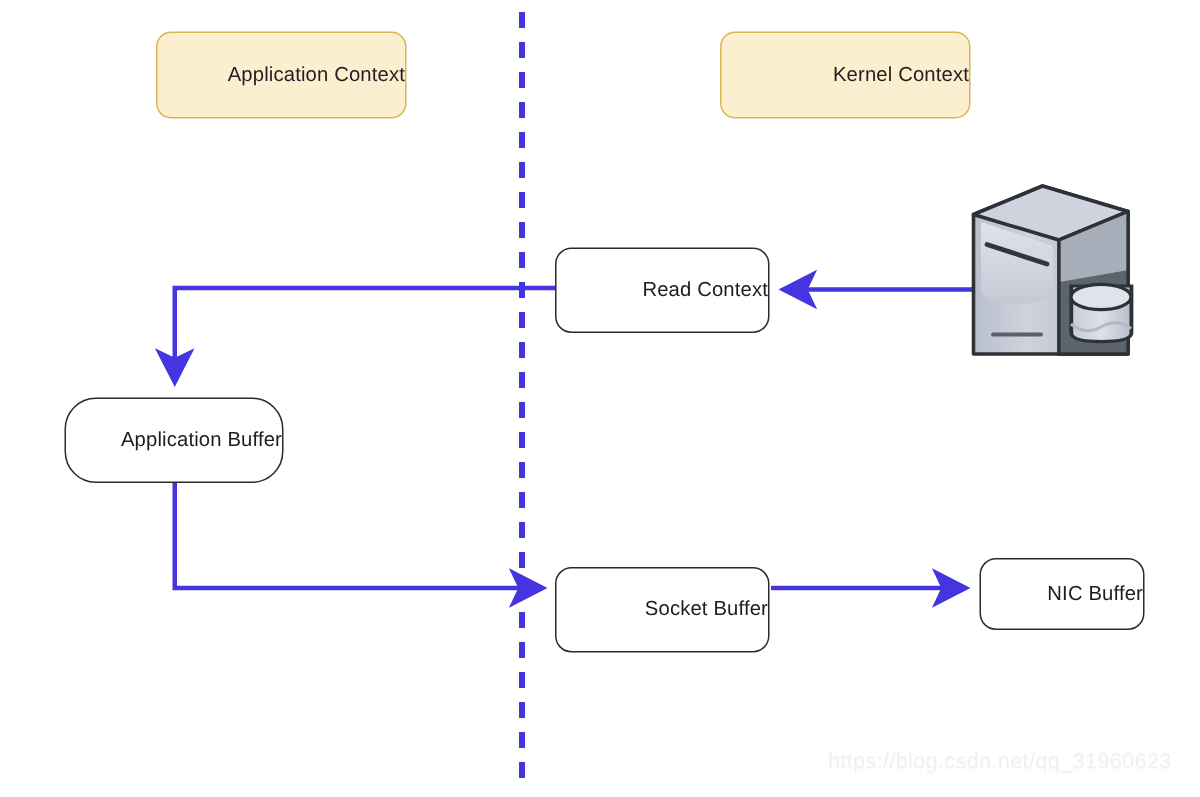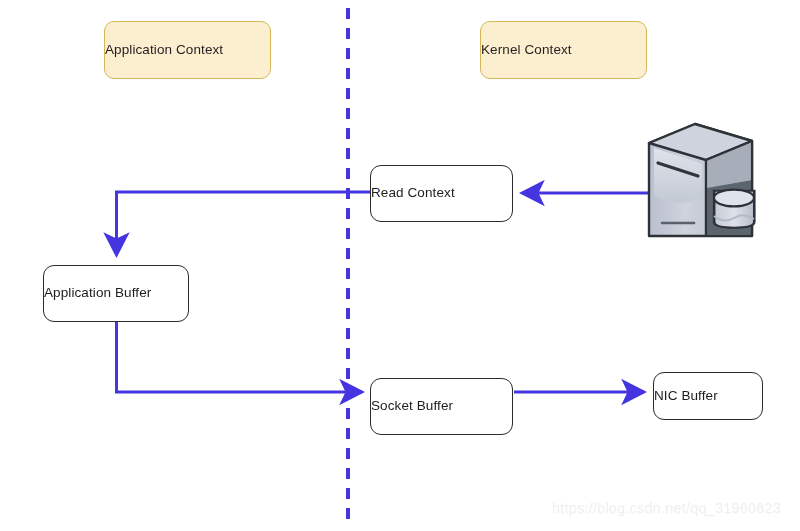--- a/index.html
+++ b/index.html
@@ -17,21 +17,21 @@
     background: #ffffff;
     overflow: hidden;
   }
 
   
   .node {
     position: absolute;
     box-sizing: border-box;
     display: flex;
     align-items: center;
-    justify-content: flex-start;
+    justify-content: flex-end;
     text-align: center;
   }
   .node-label {
     font-size: 13.5px;
     color: #1d1d1d;
     letter-spacing: .1px;
     line-height: 1.2;
     white-space: nowrap;
   }
 
@@ -136,21 +136,21 @@
   </div>
 
   <div class="node ctx" style="left:440px; top:21px; width:167px; height:58px;margin-left:40px;">
     <span class="node-label">Kernel Context</span>
   </div>
 
   <div class="node buf" style="left:370px; top:165px; width:143px; height:57px;">
     <span class="node-label">Read Context</span>
   </div>
 
-  <div class="node buf" style="left:43px; top:265px; width:146px; height:57px;">
+  <div class="node buf" style="left:43px; top:265px; width:146px; height:57px;border-radius:21px;">
     <span class="node-label">Application Buffer</span>
   </div>
 
   <div class="node buf" style="left:370px; top:378px; width:143px; height:57px;">
     <span class="node-label">Socket Buffer</span>
   </div>
 
   <div class="node buf" style="left:653px; top:372px; width:110px; height:48px;">
     <span class="node-label">NIC Buffer</span>
   </div>

